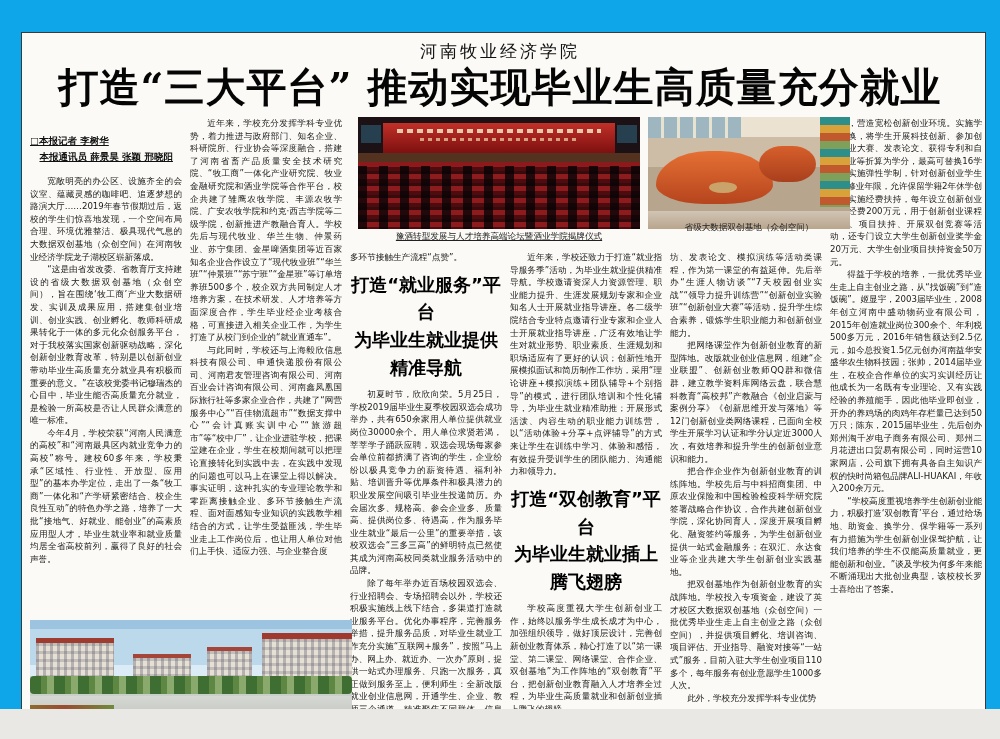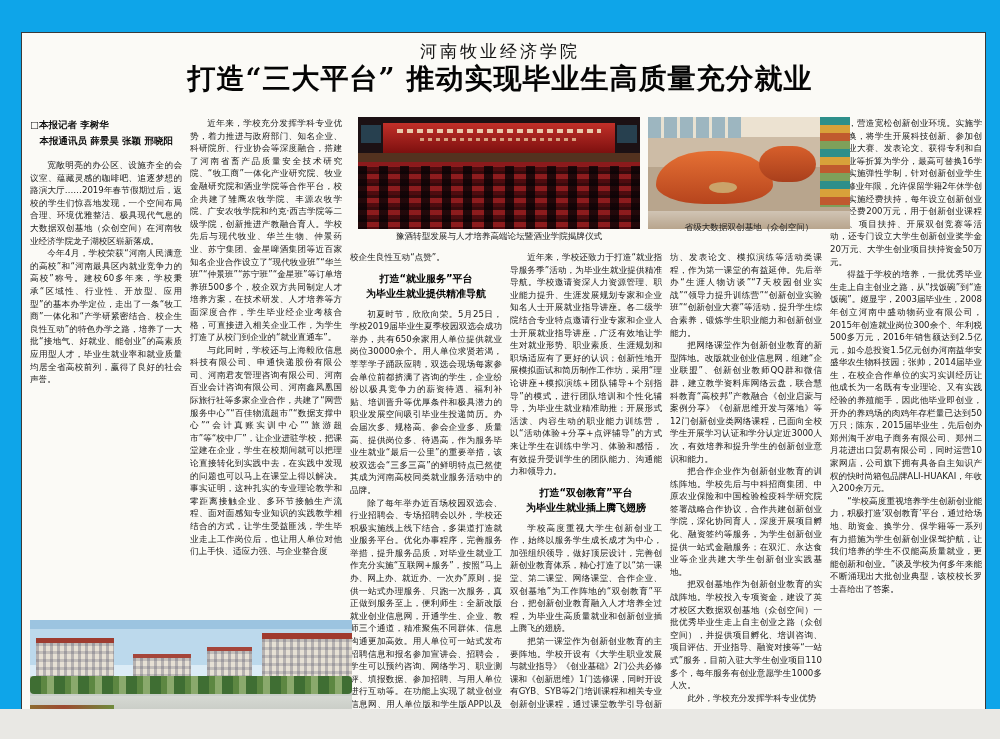--- a/index.html
+++ b/index.html
@@ -1,28 +1,28 @@
 <!DOCTYPE html>
 <html><head>
 <meta charset="utf-8">
 <style>
   html,body{margin:0;padding:0;background:#e9e8e4;}
   .page{position:relative;width:1000px;height:709px;background:#0ea5e9;font-family:"DejaVu Sans",sans-serif;color:#1a1a1a;overflow:hidden;}
   .frame{position:absolute;left:21px;top:32px;width:963px;height:704px;border:1px solid #3a3a3a;background:#fbfaf6;}
   .masthead{position:absolute;left:0;top:40px;width:100%;text-align:center;font-family:"DejaVu Serif",serif;font-size:17px;letter-spacing:3px;color:#111;}
-  .headline{position:absolute;left:0;top:60px;width:100%;text-align:center;font-family:"DejaVu Serif",serif;font-weight:900;font-size:28px;letter-spacing:1px;color:#050505;white-space:nowrap;}
+  .headline{position:absolute;left:0;top:60px;width:100%;text-align:center;font-family:"DejaVu Serif",serif;font-weight:900;font-size:40px;letter-spacing:1px;color:#050505;white-space:nowrap;}
   .columns{position:absolute;left:30px;top:117px;width:952px;height:616px;display:flex;gap:8px;}
   .col{flex:1 1 0;box-sizing:border-box;overflow:hidden;}
   .col.c0,.col.c1{height:478px;}
   .col.c2,.col.c3,.col.c4{padding-top:134px;height:616px;}
   .col.c5{height:616px;}
   .para{margin:0;font-size:8.6px;line-height:12.6px;text-align:justify;text-indent:2em;color:#191919;}
   .para.cont{text-indent:0;}
-  .col-heading{margin:7px 0 6px 0;font-size:10px;line-height:1.55;font-weight:bold;text-align:center;color:#000;}
-  .byline{margin:0 0 10px 0;font-size:9.5px;line-height:16px;font-weight:bold;color:#111;}
+  .col-heading{margin:7px 0 6px 0;font-size:18px;line-height:1.55;font-weight:bold;text-align:center;color:#000;}
+  .byline{margin:16px 0 10px 0;font-size:9.5px;line-height:16px;font-weight:bold;color:#111;text-decoration:underline;}
   .byline .l2{padding-left:1em;}
   
   .photo{position:absolute;overflow:hidden;}
   .photo-caption{position:absolute;width:100%;text-align:center;font-size:8.6px;color:#222;}
   
   .forum-box{left:358px;top:117px;width:282px;height:112px;background:#1c1114;}
   .forum-backdrop{position:absolute;left:9%;top:5%;width:82%;height:27%;background:linear-gradient(180deg,#c23029,#7d100f);}
   .forum-dash1{position:absolute;left:14%;top:11%;width:72%;height:4px;background:repeating-linear-gradient(90deg,#f3e6c4 0 6px,transparent 6px 10px);opacity:.85;}
   .forum-dash2{position:absolute;left:22%;top:19%;width:56%;height:3px;background:repeating-linear-gradient(90deg,#f0d9a9 0 4px,transparent 4px 8px);opacity:.7;}
   .forum-screen-l{position:absolute;left:1%;top:7%;width:7%;height:16%;background:#27404f;}
@@ -56,28 +56,29 @@
   <div class="masthead">河南牧业经济学院</div>
   <div class="headline">打造“三大平台” 推动实现毕业生高质量充分就业</div>
 
   <div class="columns">
     <div class="col c0">
       <div class="byline">
         <div class="l1">□本报记者 李树华</div>
         <div class="l2">本报通讯员 薛景昊 张颖 邢晓阳</div>
       </div>
     <p class="para">宽敞明亮的办公区、设施齐全的会议室、蕴藏灵感的咖啡吧、追逐梦想的路演大厅……2019年春节假期过后，返校的学生们惊喜地发现，一个空间布局合理、环境优雅整洁、极具现代气息的大数据双创基地（众创空间）在河南牧业经济学院龙子湖校区崭新落成。</p>
+        <p class="para">“这是由省发改委、省教育厅支持建设的省级大数据双创基地（众创空间），旨在围绕‘牧工商’产业大数据研发、实训及成果应用，搭建集创业培训、创业实践、创业孵化、教师科研成果转化于一体的多元化众创服务平台，对于我校落实国家创新驱动战略，深化创新创业教育改革，特别是以创新创业带动毕业生高质量充分就业具有积极而重要的意义。”在该校党委书记穆瑞杰的心目中，毕业生能否高质量充分就业，是检验一所高校是否让人民群众满意的唯一标准。</p>
         <p class="para">今年4月，学校荣获“河南人民满意的高校”和“河南最具区内就业竞争力的高校”称号。建校60多年来，学校秉承“区域性、行业性、开放型、应用型”的基本办学定位，走出了一条“牧工商”一体化和“产学研紧密结合、校企生良性互动”的特色办学之路，培养了一大批“接地气、好就业、能创业”的高素质应用型人才，毕业生就业率和就业质量均居全省高校前列，赢得了良好的社会声誉。</p>
       </div>
     <div class="col c1">
         <p class="para">近年来，学校充分发挥学科专业优势，着力推进与政府部门、知名企业、科研院所、行业协会等深度融合，搭建了河南省畜产品质量安全技术研究院、“牧工商”一体化产业研究院、牧业金融研究院和酒业学院等合作平台，校企共建了雏鹰农牧学院、丰源农牧学院、广安农牧学院和约克·西吉学院等二级学院，创新推进产教融合育人。学校先后与现代牧业、华兰生物、仲景药业、苏宁集团、金星啤酒集团等近百家知名企业合作设立了“现代牧业班”“华兰班”“仲景班”“苏宁班”“金星班”等订单培养班500多个，校企双方共同制定人才培养方案，在技术研发、人才培养等方面深度合作，学生毕业经企业考核合格，可直接进入相关企业工作，为学生打造了从校门到企业的“就业直通车”。</p>
         <p class="para">与此同时，学校还与上海毅欣信息科技有限公司、申通快递股份有限公司、河南君友管理咨询有限公司、河南百业会计咨询有限公司、河南鑫凤凰国际旅行社等多家企业合作，共建了“网营服务中心”“百佳物流超市”“数据支撑中心”“会计真账实训中心”“旅游超市”等“校中厂”，让企业进驻学校，把课堂建在企业，学生在校期间就可以把理论直接转化到实践中去，在实践中发现的问题也可以马上在课堂上得以解决。事实证明，这种扎实的专业理论教学和零距离接触企业、多环节接触生产流程、面对面感知专业知识的实践教学相结合的方式，让学生受益匪浅，学生毕业走上工作岗位后，也让用人单位对他们上手快、适应力强、与企业整合度</p>
       </div>
     <div class="col c2">
-        <p class="para cont">校企生良性互动“点赞”。</p>
+        <p class="para cont">多环节接触生产流程“点赞”。</p>
         <h3 class="col-heading">打造“就业服务”平台<br>为毕业生就业提供精准导航</h3>
         <p class="para">初夏时节，欣欣向荣。5月25日，学校2019届毕业生夏季校园双选会成功举办，共有650余家用人单位提供就业岗位30000余个。用人单位求贤若渴，莘莘学子踊跃应聘，双选会现场每家参会单位前都挤满了咨询的学生，企业纷纷以极具竞争力的薪资待遇、福利补贴、培训晋升等优厚条件和极具潜力的职业发展空间吸引毕业生投递简历。办会届次多、规格高、参会企业多、质量高、提供岗位多、待遇高，作为服务毕业生就业“最后一公里”的重要举措，该校双选会“三多三高”的鲜明特点已然使其成为河南高校同类就业服务活动中的品牌。</p>
         <p class="para">除了每年举办近百场校园双选会、行业招聘会、专场招聘会以外，学校还积极实施线上线下结合，多渠道打造就业服务平台。优化办事程序，完善服务举措，提升服务品质，对毕业生就业工作充分实施“互联网+服务”，按照“马上办、网上办、就近办、一次办”原则，提供一站式办理服务、只跑一次服务，真正做到服务至上，便利师生：全新改版就业创业信息网，开通学生、企业、教师三个通道，精准聚焦不同群体、信息沟通更加高效。用人单位可一站式发布招聘信息和报名参加宣讲会、招聘会，学生可以预约咨询、网络学习、职业测评、填报数据、参加招聘、与用人单位进行互动等。在功能上实现了就业创业信息网、用人单位版和学生版APP以及嵌入到微信公众号的就业微站三者联动，为做好就业服务工作打下了坚实基础。</p>
       </div>
     <div class="col c3">
         <p class="para">近年来，学校还致力于打造“就业指导服务季”活动，为毕业生就业提供精准导航。学校邀请资深人力资源管理、职业能力提升、生涯发展规划专家和企业知名人士开展就业指导讲座。各二级学院结合专业特点邀请行业专家和企业人士开展就业指导讲座，广泛有效地让学生对就业形势、职业素质、生涯规划和职场适应有了更好的认识；创新性地开展模拟面试和简历制作工作坊，采用“理论讲座+模拟演练+团队辅导+个别指导”的模式，进行团队培训和个性化辅导，为毕业生就业精准助推；开展形式活泼、内容生动的职业能力训练营，以“活动体验+分享+点评辅导”的方式来让学生在训练中学习、体验和感悟，有效提升受训学生的团队能力、沟通能力和领导力。</p>
         <h3 class="col-heading">打造“双创教育”平台<br>为毕业生就业插上腾飞翅膀</h3>
         <p class="para">学校高度重视大学生创新创业工作，始终以服务学生成长成才为中心，加强组织领导，做好顶层设计，完善创新创业教育体系，精心打造了以“第一课堂、第二课堂、网络课堂、合作企业、双创基地”为工作阵地的“双创教育”平台，把创新创业教育融入人才培养全过程，为毕业生高质量就业和创新创业插上腾飞的翅膀。</p>
         <p class="para">把第一课堂作为创新创业教育的主要阵地。学校开设有《大学生职业发展与就业指导》《创业基础》2门公共必修课和《创新思维》1门选修课，同时开设有GYB、SYB等2门培训课程和相关专业创新创业课程，通过课堂教学引导创新创业教育扎实有效地向纵深发展。</p>
         <p class="para">把第二课堂作为创新创业教育的辅助阵地。精心策划讲座、沙龙、工作</p>
@@ -99,21 +100,21 @@
   <div class="photo forum-box">
     <div class="forum-backdrop"></div>
     <div class="forum-dash1"></div>
     <div class="forum-dash2"></div>
     <div class="forum-screen-l"></div>
     <div class="forum-screen-r"></div>
     <div class="forum-stage"></div>
     <div class="forum-seats"></div>
     <div class="forum-heads"></div>
   </div>
-  <div class="photo-caption" style="left:358px;top:231px;width:282px;">豫酒转型发展与人才培养高端论坛暨酒业学院揭牌仪式</div>
+  <div class="photo-caption" style="left:358px;top:231px;width:282px;text-decoration:underline;">豫酒转型发展与人才培养高端论坛暨酒业学院揭牌仪式</div>
 
   <div class="photo space-box">
     <div class="space-window"></div>
     <div class="space-wall"></div>
     <div class="space-sofa1"></div>
     <div class="space-sofa2"></div>
     <div class="space-table"></div>
     <div class="space-shine"></div>
   </div>
   <div class="photo-caption" style="left:648px;top:222px;width:202px;">省级大数据双创基地（众创空间）</div>

